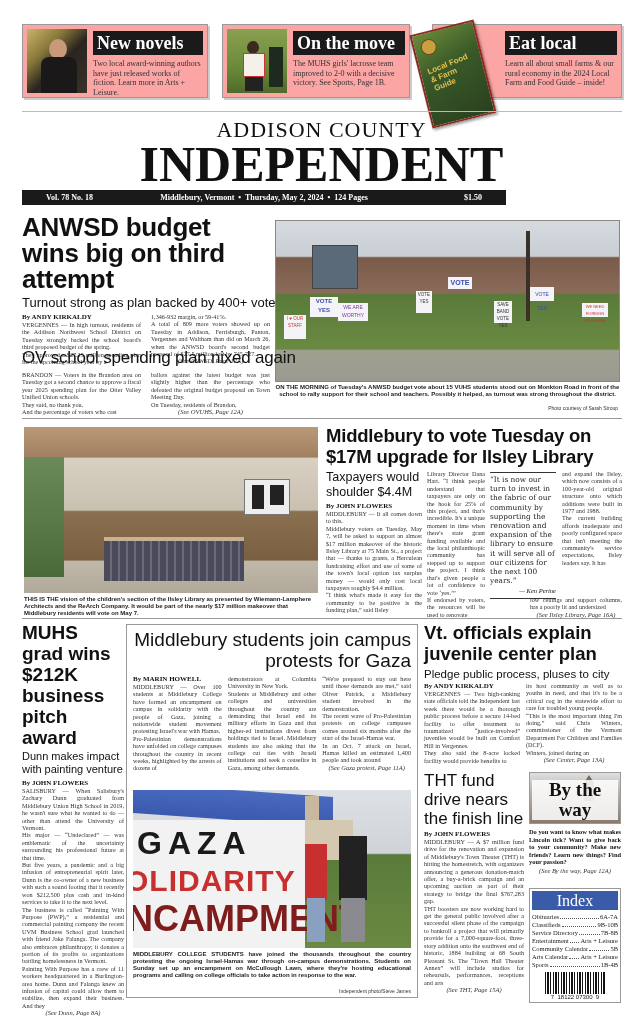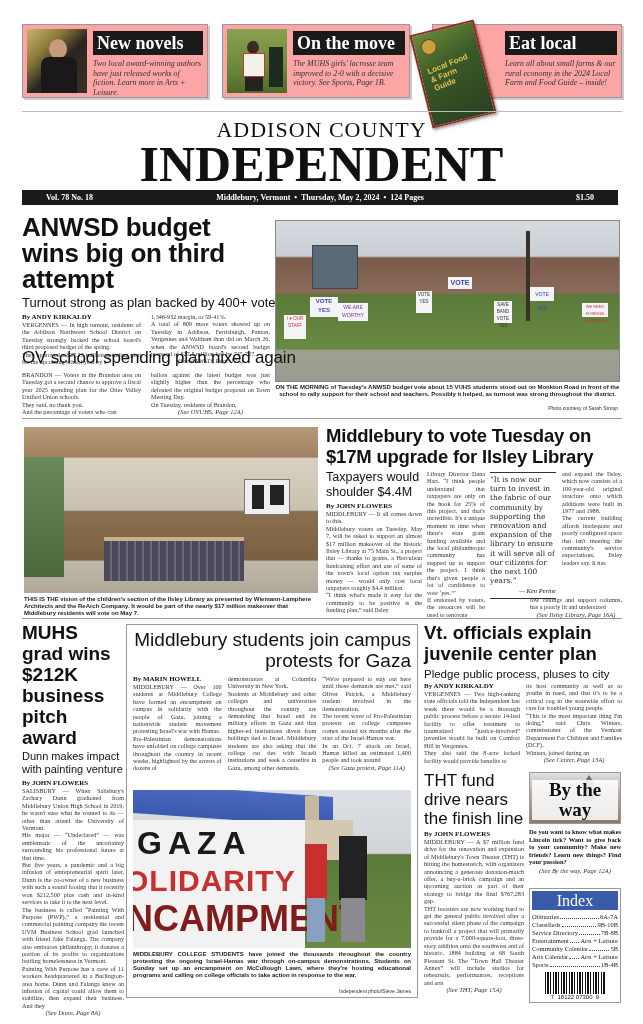--- a/index.html
+++ b/index.html
@@ -1,24 +1,24 @@
 <!DOCTYPE html>
 <html><head>
 <meta charset="utf-8">
 <style>
 *{box-sizing:border-box;margin:0;padding:0}
 body{width:643px;height:1024px;background:#fff;font-family:"Liberation Serif",serif;color:#111;position:relative;overflow:hidden}
 .abs{position:absolute}
 .teaser{position:absolute;top:24px;height:74px;border:1px solid #999;background:#fca5a5;box-shadow:2px 2px 0 #ccc}
 .teaser .pic{position:absolute;left:4px;top:4px;width:60px;height:64px}
 .teaser .tt{position:absolute;left:70px;top:6px;right:4px;height:24px;background:#1a1a1a;color:#fff;font-family:"Liberation Serif",serif;font-weight:bold;font-size:18px;padding:0 4px;line-height:24px}
-.teaser .td{position:absolute;left:70px;top:34px;right:4px;font-style:italic;font-size:8px;line-height:9.5px;color:#333}
+.teaser .td{position:absolute;left:70px;top:34px;right:4px;font-size:8px;line-height:9.5px;color:#333}
 .mast1{position:absolute;top:117px;left:0;width:643px;text-align:center;font-size:22px;letter-spacing:1px;font-family:"Liberation Serif",serif}
 .mast2{position:absolute;top:138px;left:0;width:643px;text-align:center;font-size:50px;font-weight:bold;font-family:"Liberation Serif",serif;line-height:52px}
-.folio{position:absolute;top:190px;left:22px;width:596px;height:15px;background:#1a1a1a;color:#fff;font-size:8px;font-weight:bold;line-height:15px}
+.folio{position:absolute;top:190px;left:22px;width:484px;height:15px;background:#1a1a1a;color:#fff;font-size:8px;font-weight:bold;line-height:15px}
 .folio span{position:absolute}
 .hl{font-family:"Liberation Sans",sans-serif;font-weight:bold;color:#111}
 .sub{font-family:"Liberation Sans",sans-serif;color:#111}
 .by{font-weight:bold;font-size:7px;text-transform:none}
 .body{font-size:6.2px;line-height:7.4px;text-align:justify;color:#333}
 .see{font-style:italic;font-size:6.5px;text-align:center;color:#333}
 .cap{font-family:"Liberation Sans",sans-serif;font-weight:bold;font-size:6px;line-height:7px;color:#222}
 .credit{font-family:"Liberation Sans",sans-serif;font-size:5px;text-align:right;color:#333}
 .rule{position:absolute;height:1px;background:#999}
 .photo{position:absolute;overflow:hidden}

